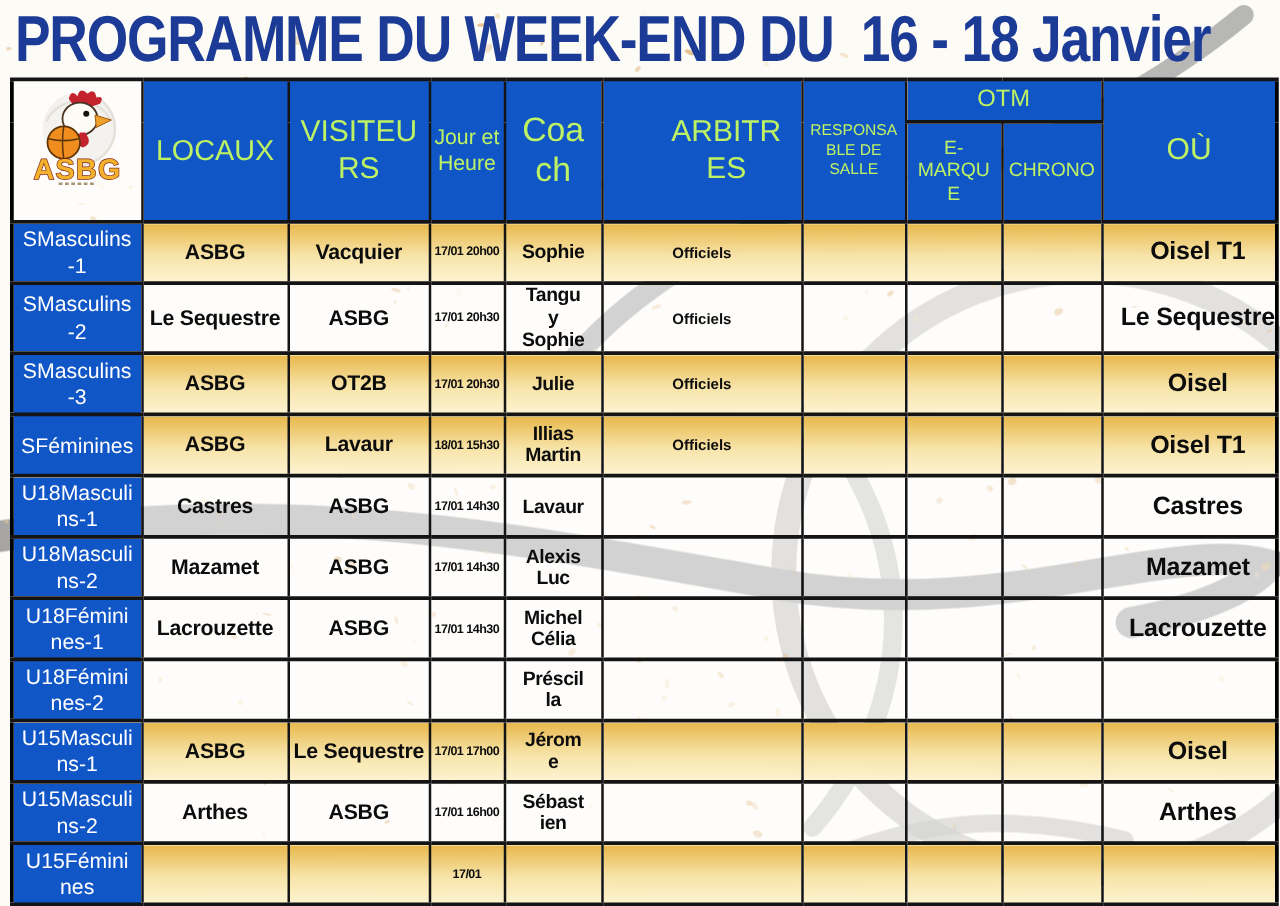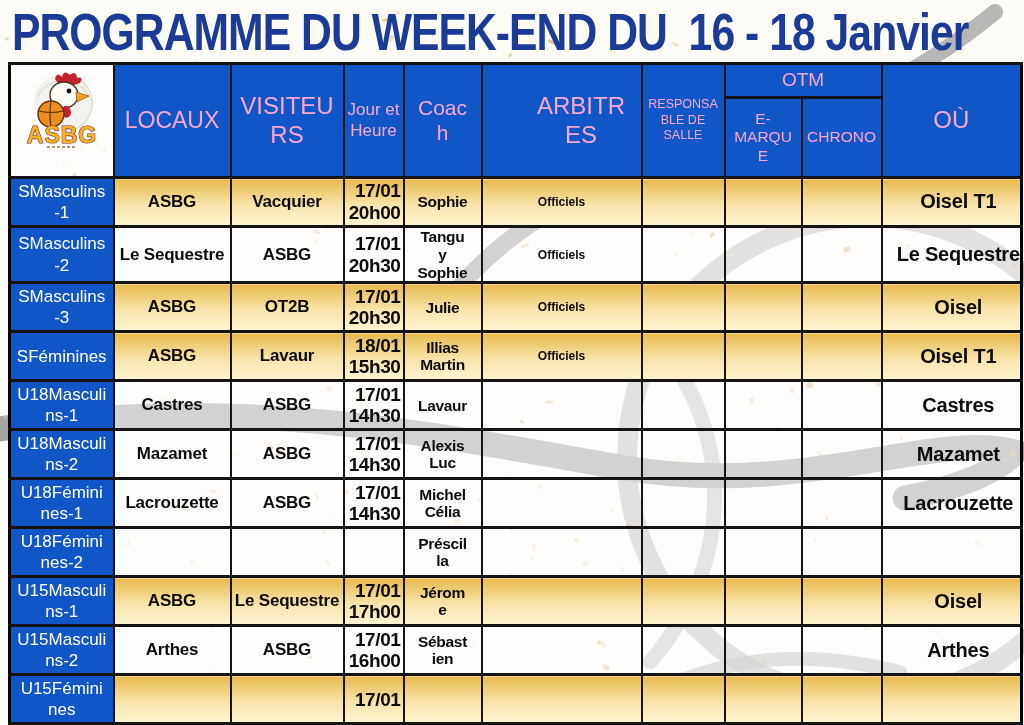--- a/index.html
+++ b/index.html
@@ -32,46 +32,46 @@
   }
   .sched th,.sched td{
     border:2px solid var(--grid);
     border-top-width:3px;border-bottom-width:3px;
     overflow:hidden;vertical-align:middle;text-align:center;
     overflow-wrap:anywhere;word-break:normal;line-height:1.18;
   }
   .sched{border:3px solid #000;}
   
   th.hd{
-    background:var(--header-blue);color:#f9a8d4;font-weight:400;
+    background:var(--header-blue);color:#bef264;font-weight:400;
     padding:0 8px;
   }
   th.logo-cell{background:rgba(255,255,255,0.55);vertical-align:top;padding-top:2px;}
   tr.h1{height:34px;}
   tr.h2{height:80px;}
   th.h-locaux{font-size:23px;}
   th.h-visiteurs{font-size:24px;padding:0 8px;}
   th.h-jour{font-size:17px;padding:0 3px;}
-  th.h-coach{font-size:21px;}
+  th.h-coach{font-size:27px;}
   th.h-arbitres{font-size:24px;padding-left:47px;}
   th.h-resp{font-size:12.5px;padding:0 4px;line-height:1.25;}
   th.h-otm{font-size:19px;}
   th.h-em,th.h-chr{font-size:15.5px;padding:0 4px;}
   th.h-ou{font-size:24px;}
   
   tr.r{height:49px;}
   td{background:rgba(255,255,255,0.5);color:#0c0c0c;font-weight:bold;}
   tr.gold td{background:linear-gradient(180deg,var(--gold-top) 0%,var(--gold-mid) 55%,var(--gold-bottom) 100%);}
   td.lab{
     background:var(--header-blue) !important;color:#ffffff;font-weight:400;
     font-size:17px;padding:0 5px;line-height:1.25;
   }
   tr.gold td.lab{background:var(--header-blue) !important;}
   td.team{font-size:17px;letter-spacing:-0.2px;padding:0 2px;}
-  td.jour{font-size:19px;letter-spacing:-0.4px;padding:0 2px;line-height:1.15;text-align:right;}
+  td.jour{font-size:10px;letter-spacing:-0.4px;padding:0 2px;line-height:1.15;}
   td.coach{font-size:15.5px;letter-spacing:-0.3px;padding:0 12px;line-height:1.15;}
   td.arb{font-size:12px;}
   td.ou{font-size:20px;letter-spacing:-0.2px;padding-left:14px;}
   .logo-svg{display:block;margin:0 auto;}
 </style>
 </head>
 <body>
 
 <svg class="bg" viewBox="0 0 1024 725" aria-hidden="true">
   <g fill="none" stroke="#8d8d8d" stroke-linecap="round" opacity="0.78">

